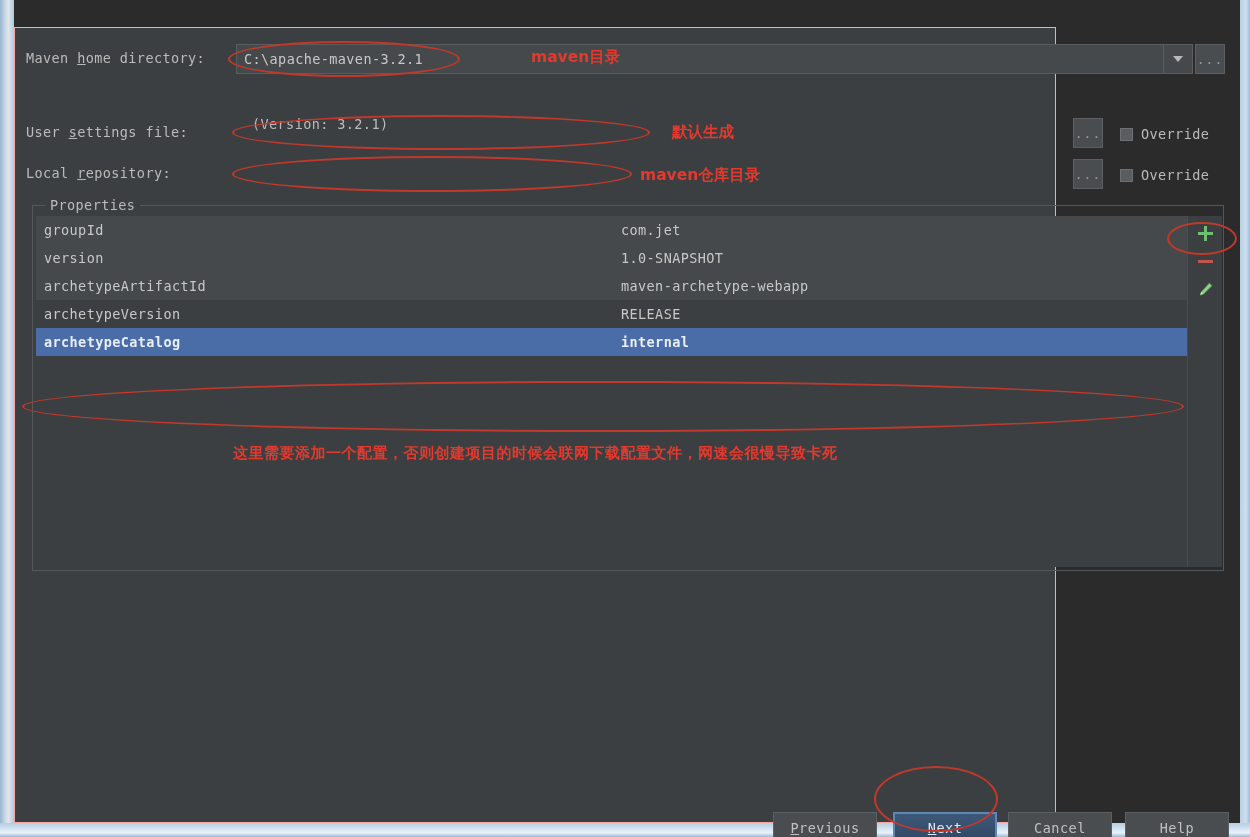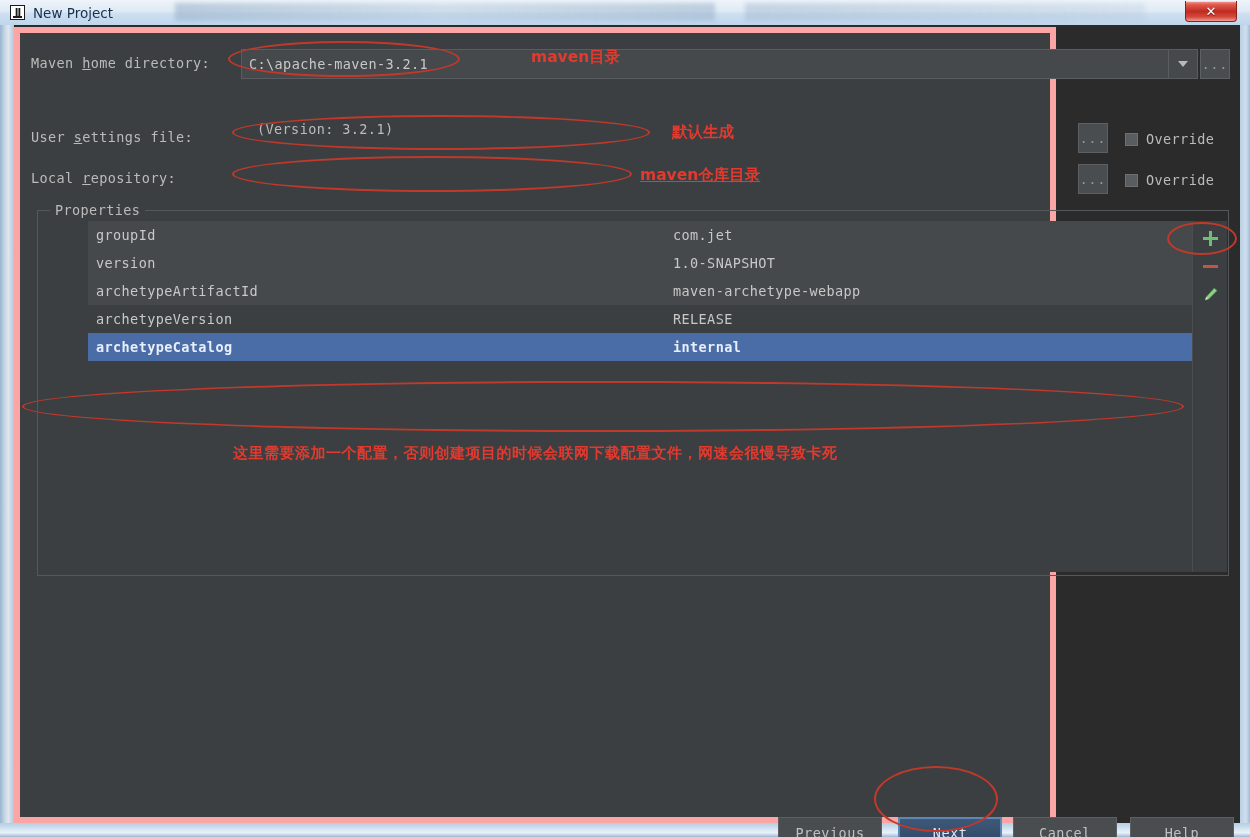--- a/index.html
+++ b/index.html
@@ -73,21 +73,21 @@
     display:flex; align-items:center; justify-content:center;
     color:#fff; font-family:"DejaVu Sans",sans-serif;
     font-size:13px; font-weight:bold; text-shadow:0 1px 1px #6d140d;
     z-index:4;
   }
 
   
   #dialog {
     position:absolute; left:14px; top:27px; width:1042px; height:796px;
     background:#3c3f41;
-    border:6px solid #fca5a5;
+    border:1px solid #fca5a5;
   }
 
   
   .field-row { position:absolute; left:0; width:100%; height:32px; }
   .flabel {
     position:absolute; left:11px; top:6px;
     font-size:13.5px; color:#bbbbbb; white-space:nowrap;
     letter-spacing:.4px;
   }
   .flabel u { text-decoration: underline; }
@@ -138,21 +138,21 @@
     padding:0 5px; font-size:13.5px; color:#bbbbbb; letter-spacing:.4px;
   }
   #props-inner {
     position:absolute; left:3px; top:10px; width:1186px; height:351px;
     background:#3c3f41; display:flex;
   }
   #table-wrap {
     width:1152px; height:100%; overflow:hidden; background:#3c3f41;
     border-right:1px solid #4a4d4f;
   }
-  table.props { width:100%; border-collapse:collapse; table-layout:fixed;margin-left:47px; }
+  table.props { width:100%; border-collapse:collapse; table-layout:fixed; }
   table.props td {
     height:28px; font-size:13.5px; color:#c8c8c8;
     padding:0 0 0 8px; letter-spacing:.4px; white-space:nowrap;
     border:none;
   }
   table.props tr.odd  td { background:#45494b; }
   table.props tr.even td { background:#3c3f41; }
   table.props tr.sel  td { background:#4a6da8; color:#e8eefa;font-weight:bold; }
   td.kcol { width:577px; }
 
@@ -209,27 +209,20 @@
 </style>
 </head>
 <body>
 
 <div id="window">
 
   <div class="aero-left"></div>
   <div class="aero-right"></div>
   <div class="aero-bottom"></div>
 
-  <div id="titlebar">
-    <div class="ghost"></div>
-    <div class="ghost2"></div>
-    <div class="app-icon">IJ</div>
-    <div id="win-title">New Project</div>
-    <div id="close-btn">✕</div>
-  </div>
 
   <div id="dialog">
 
     <div class="field-row" style="top:16px;">
       <div class="flabel"><span>Maven </span><u>h</u><span>ome directory:</span></div>
       <div class="ftext" style="left:221px; width:932px;">C:\apache-maven-3.2.1</div>
       <div class="arrow-btn" style="left:1148px;">
         <span class="tri"></span>
       </div>
       <div class="sq-btn" style="left:1180px;">...</div>
@@ -339,21 +332,21 @@
       </div>
   </div>
 
   <div class="ellipse" style="left:228px; top:41px;  width:232px; height:36px;"></div>
   <div class="ann" style="left:487px; top:47px;margin-left:44px;">maven目录</div>
 
   <div class="ellipse" style="left:232px; top:115px; width:418px; height:35px;"></div>
   <div class="ann" style="left:672px; top:122px;">默认生成</div>
 
   <div class="ellipse" style="left:232px; top:156px; width:400px; height:36px;"></div>
-  <div class="ann" style="left:640px; top:165px;text-decoration:underline;">maven仓库目录</div>
+  <div class="ann" style="left:640px; top:165px;">maven仓库目录</div>
 
   <div class="ellipse thin" style="left:1167px; top:222px; width:70px; height:33px;"></div>
 
   <div class="ellipse" style="left:22px; top:381px; width:1162px; height:51px;"></div>
   <div id="ann-long">这里需要添加一个配置，否则创建项目的时候会联网下载配置文件，网速会很慢导致卡死</div>
 
   <div class="ellipse" style="left:874px; top:766px; width:124px; height:66px;"></div>
 </div>
 
 </body></html>

